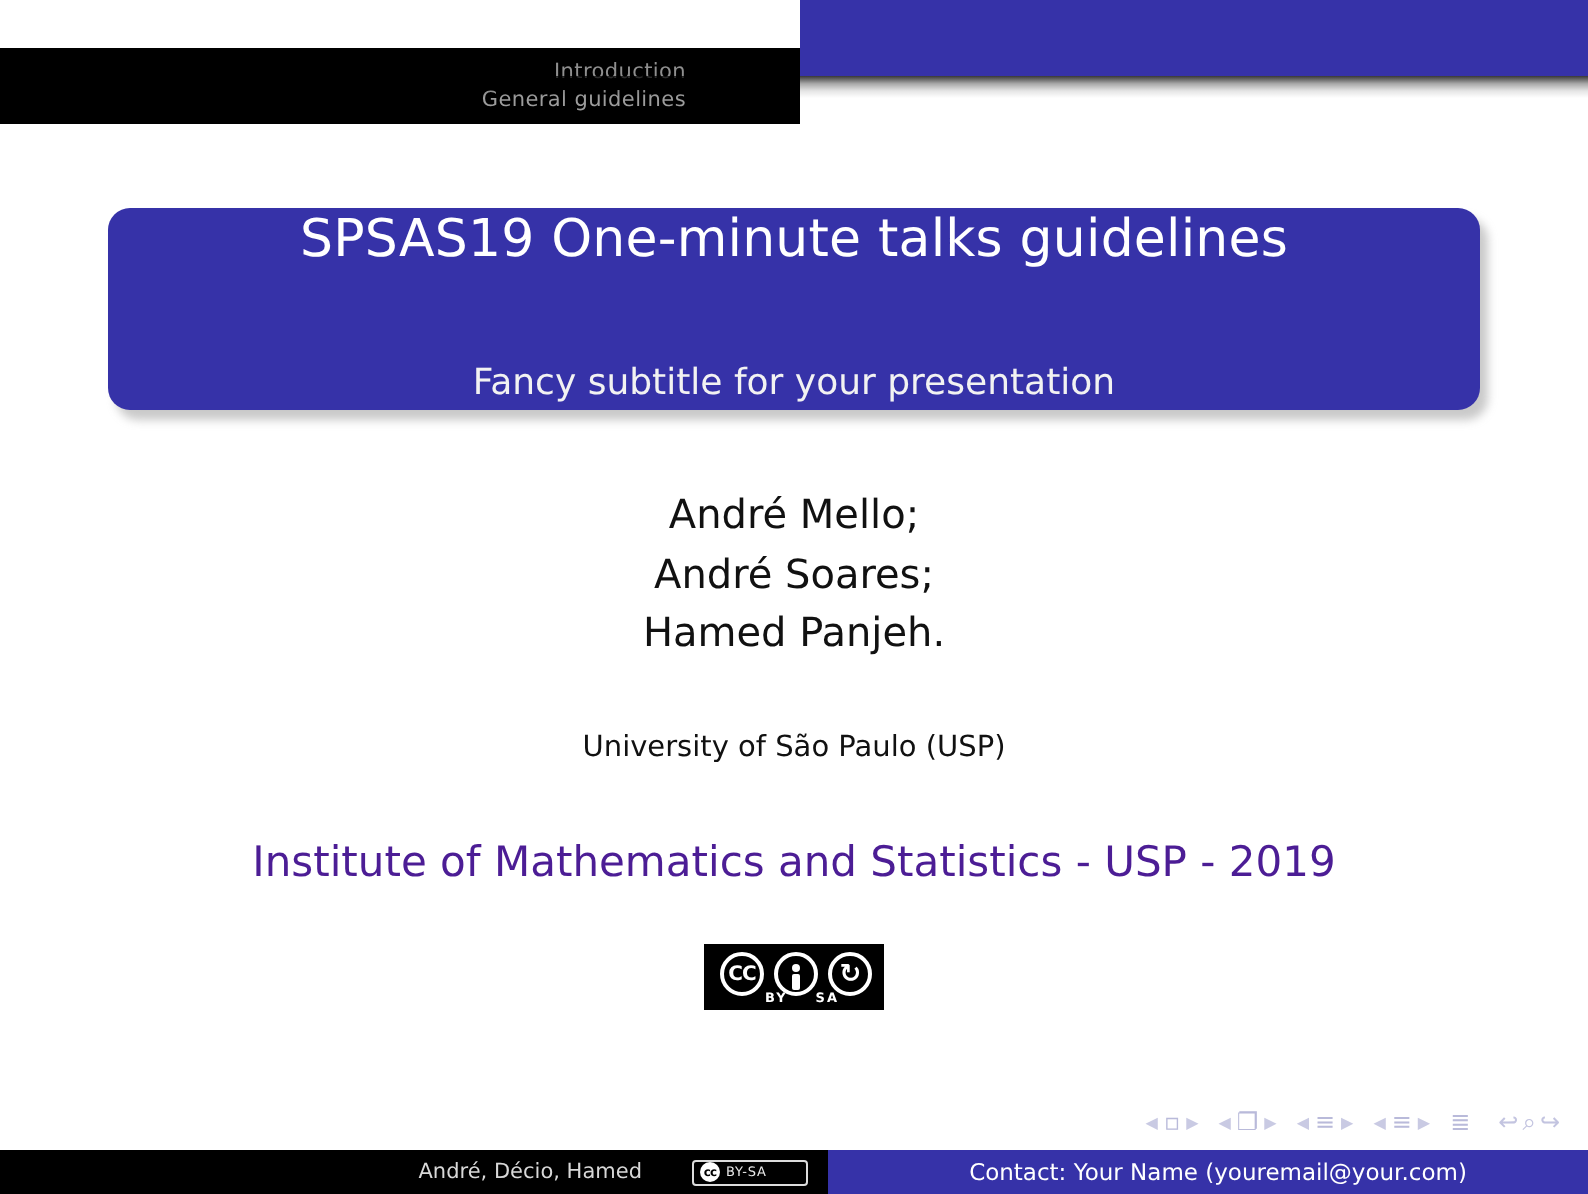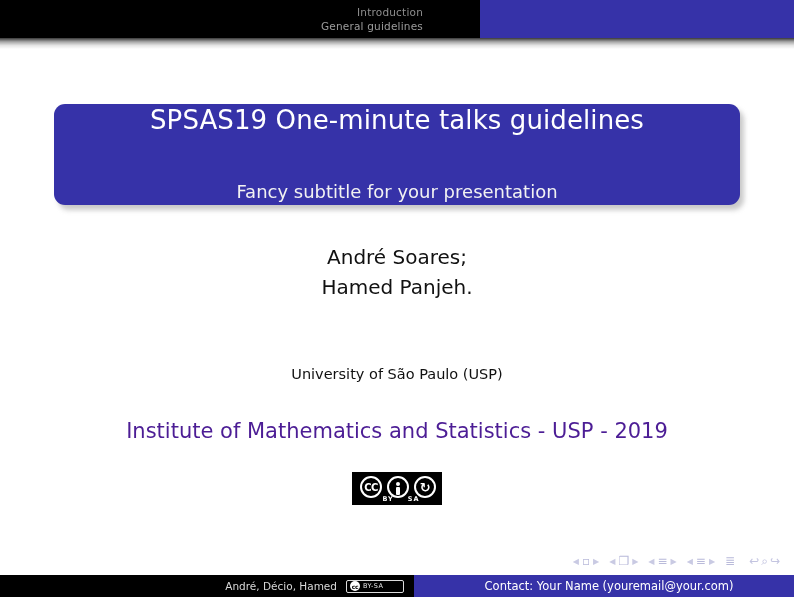--- a/index.html
+++ b/index.html
@@ -23,29 +23,30 @@
 
   
   .headbar {
     position: absolute;
     left: 0; top: 0;
     width: 794px;
     height: 38px;
     display: flex;
   }
   .headbar-left {
-    width: 480px;
+    width: 400px;
     height: 38px;
     background: #000000;
     display: flex;
     flex-direction: column;
     align-items: flex-end;
     justify-content: center;
     padding-right: 57px;
     box-sizing: border-box;
+    margin-top: 24px;
   }
   .headbar-right {
     flex: 1;
     height: 38px;
     background: #3632a8;
   }
   .head-nav-line {
     color: #8f8f8f;
     font-size: 10.5px;
     line-height: 14px;
@@ -261,21 +262,21 @@
   }
   .foot-left {
     width: 414px;
     height: 22px;
     background: #000000;
     display: flex;
     align-items: center;
     justify-content: flex-end;
     padding-right: 10px;
     box-sizing: border-box;
-    gap: 9px;
+    gap: 25px;
   }
   .foot-authors {
     color: #d8d8d8;
     font-size: 10.5px;
     white-space: nowrap;
   }
   .foot-cc {
     width: 58px;
     height: 13px;
     border: 1px solid #dcdcdc;
@@ -339,20 +340,21 @@
 
   <div class="titlebox-wrap">
     <div class="titlebox-shadow"></div>
     <div class="titlebox">
       <div class="title-main">SPSAS19 One-minute talks guidelines</div>
       <div class="title-sub">Fancy subtitle for your presentation</div>
     </div>
   </div>
 
   <div class="authors">
+    <div class="author-line">André Mello;</div>
     <div class="author-line">André Soares;</div>
     <div class="author-line">Hamed Panjeh.</div>
   </div>
 
   <div class="institution">University of São Paulo (USP)</div>
 
   <div class="event">Institute of Mathematics and Statistics - USP - 2019</div>
 
   <div class="cc-wrap">
     <div class="cc-badge">

